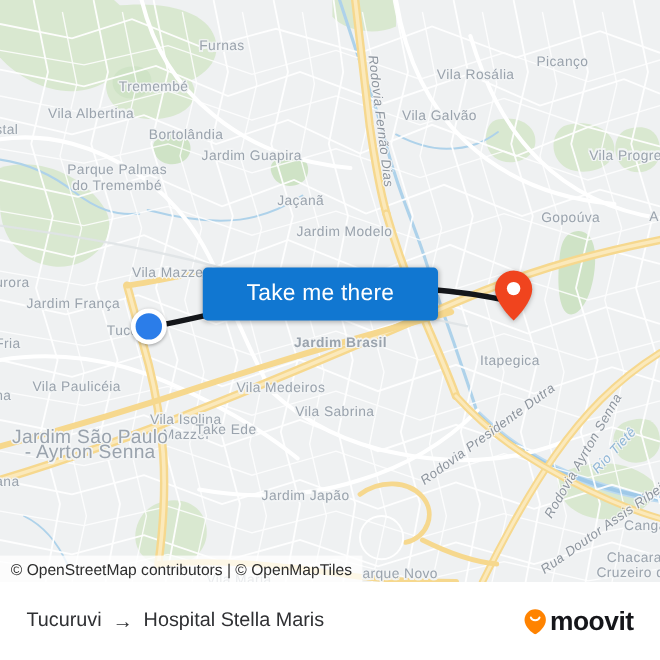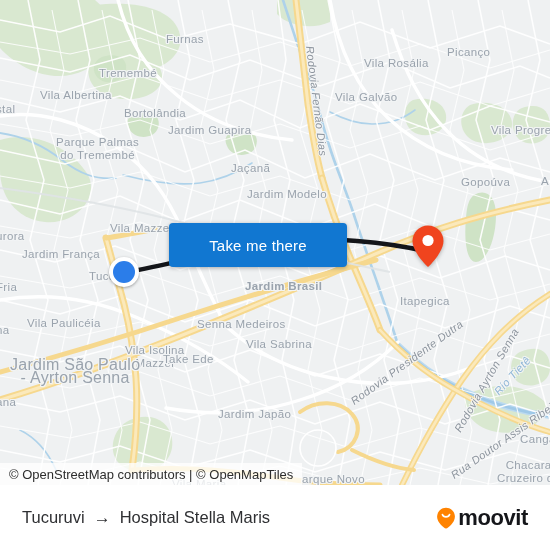--- a/index.html
+++ b/index.html
@@ -80,27 +80,27 @@
     position: absolute;
     left: 411px; top: 224px;
     width: 34px; height: 44px;
     filter: drop-shadow(0 1px 2px rgba(0,0,0,.3));
   }
 
   
   #cta {
     position: absolute;
     left: 169px; top: 223px;
-    width: 178px; height: 44px;
+    width: 196px; height: 44px;
     background: #1177d1;
     border: none;
     border-radius: 4px;
     color: #ffffff;
     font-family: "Liberation Sans", sans-serif;
-    font-size: 15px;
+    font-size: 19px;
     letter-spacing: 0.2px;
     cursor: pointer;
     box-shadow: 0 1px 4px rgba(0,0,0,.30);
     display: flex;
     align-items: center;
     justify-content: center;
   }
 
   
   #attribution {
@@ -297,31 +297,31 @@
         <div class="plabel" style="left: 168px; top: 124px;">Jardim Guapira</div>
         <div class="plabel" style="left: -4px; top: 103px;">stal</div>
         <div class="plabel ctr" style="left: 56px; top: 136px;">Parque Palmas
 do Tremembé</div>
         <div class="plabel" style="left: 231px; top: 162px;">Jaçanã</div>
         <div class="plabel" style="left: 247px; top: 188px;">Jardim Modelo</div>
         <div class="plabel" style="left: 364px; top: 57px;">Vila Rosália</div>
         <div class="plabel" style="left: 447px; top: 46px;">Picanço</div>
         <div class="plabel" style="left: 335px; top: 91px;">Vila Galvão</div>
         <div class="plabel" style="left: 491px; top: 124px;">Vila Progre</div>
-        <div class="plabel" style="left: 461px; top: 176px;">Gopoúva</div>
+        <div class="plabel" style="left: 451px; top: 176px;">Gopoúva</div>
         <div class="plabel" style="left: 110px; top: 222px;">Vila Mazze</div>
         <div class="plabel" style="left: 22px; top: 248px;">Jardim França</div>
         <div class="plabel" style="left: -4px; top: 230px;">urora</div>
         <div class="plabel" style="left: 89px; top: 270px;">Tucu</div>
         <div class="plabel" style="left: -4px; top: 281px;">Fria</div>
         <div class="plabel" style="left: 245px; top: 280px; font-weight: bold;">Jardim Brasil</div>
         <div class="plabel" style="left: 400px; top: 295px;">Itapegica</div>
         <div class="plabel" style="left: 27px; top: 317px;">Vila Paulicéia</div>
         <div class="plabel" style="left: -4px; top: 324px;">na</div>
-        <div class="plabel" style="left: 197px; top: 318px;">Senna Medeiros</div>
+        <div class="plabel" style="left: 197px; top: 318px;">Vila Medeiros</div>
         <div class="plabel" style="left: 246px; top: 338px;">Vila Sabrina</div>
         <div class="plabel ctr" style="left: 93px; top: 344px; margin-left: 32px;">Vila Isolina
 Mazzei</div>
         <div class="plabel" style="left: 163px; top: 353px;">Take Ede</div>
         <div class="plabel sm ctr" style="left: 10px; top: 359px;">Jardim São Paulo
 - Ayrton Senna</div>
         <div class="plabel" style="left: 218px; top: 408px;">Jardim Japão</div>
         <div class="plabel" style="left: -4px; top: 396px;">ana</div>
         <div class="plabel" style="left: 520px; top: 433px;">Canga</div>
         <div class="plabel ctr" style="left: 497px; top: 459px;">Chacara

